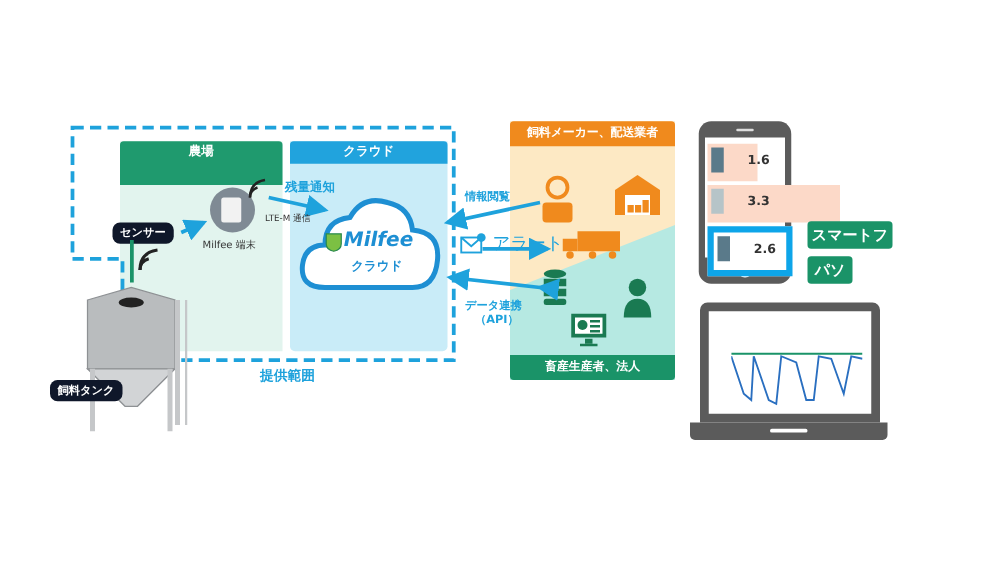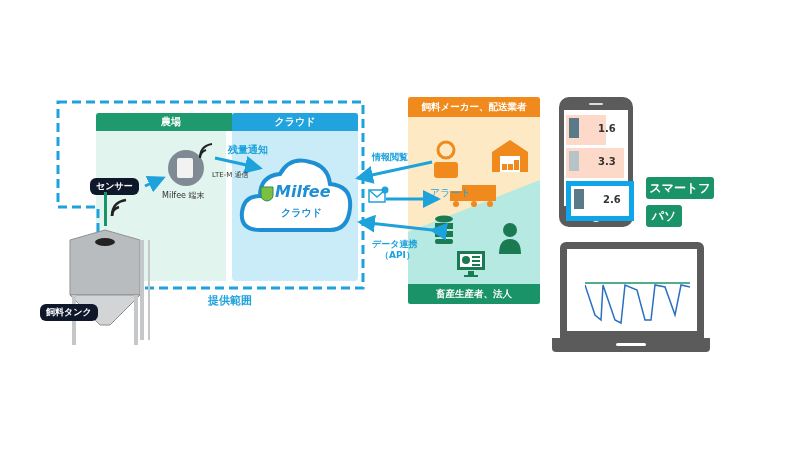--- a/index.html
+++ b/index.html
@@ -1,21 +1,21 @@
 <!DOCTYPE html>
 <html><head>
 <meta charset="utf-8">
 <style>
   html, body { margin:0; padding:0; background:#ffffff; }
   body { width:800px; height:450px; position:relative; overflow:hidden;
          font-family:"DejaVu Sans", sans-serif; }
   .abs { position:absolute; }
   .panel-farm { left:96px; top:113px; width:130px; height:168px; background:#e2f4ee; }
-  .panel-farm-head { left:96px; top:113px; width:130px; height:18px; background:#1f9a6e;
-    color:#fff; font-size:10px; font-weight:bold; text-align:center; line-height:18px; border-radius:3px 3px 0 0;padding-left:10px; }
+  .panel-farm-head { left:96px; top:113px; width:130px; height:35px; background:#1f9a6e;
+    color:#fff; font-size:10px; font-weight:bold; text-align:center; line-height:18px; border-radius:3px 3px 0 0; }
   .panel-cloud { left:232px; top:113px; width:126px; height:168px; background:#c9ecf8; border-radius:0 0 4px 4px;}
   .panel-cloud-head { left:232px; top:113px; width:126px; height:18px; background:#21a3dd;
     color:#fff; font-size:10px; font-weight:bold; text-align:center; line-height:18px; border-radius:3px 3px 0 0; }
   .label-blue { color:#1ea2dc; font-weight:bold; font-size:10px; }
   .small-dark { color:#333; font-size:8px; }
   .green-tag { background:#0f172a; color:#fff; font-size:9px; font-weight:bold;
     border-radius:6px; padding:2px 6px; white-space:nowrap;text-align:right; }
   .orange-panel { left:408px; top:97px; width:132px; height:204px; background:#fde9c4; }
   .orange-head { left:408px; top:97px; width:132px; height:20px; background:#f08a1d; color:#fff;
     font-size:9.5px; font-weight:bold; text-align:center; line-height:20px; border-radius:3px 3px 0 0;}
@@ -94,21 +94,21 @@
   <line x1="145" y1="186" x2="163" y2="178" stroke="#1ea2dc" stroke-width="3" marker-end="url(#ah)"></line>
   <line x1="215" y1="158" x2="260" y2="168" stroke="#1ea2dc" stroke-width="3" marker-end="url(#ah)"></line>
   <line x1="432" y1="162" x2="358" y2="178" stroke="#1ea2dc" stroke-width="3" marker-end="url(#ah)"></line>
   <line x1="386" y1="199" x2="438" y2="199" stroke="#1ea2dc" stroke-width="3" marker-end="url(#ah)"></line>
   <line x1="432" y1="230" x2="360" y2="222" stroke="#1ea2dc" stroke-width="3" marker-end="url(#ah)" marker-start="url(#ah)"></line>
 </svg>
 
 <div class="abs label-blue" style="left:228px;top:143px;">残量通知</div>
 <div class="abs small-dark" style="left:212px;top:170px;font-size:7px;">LTE-M 通信</div>
 <div class="abs label-blue" style="left:372px;top:151px;font-size:9px;">情報閲覧</div>
-<div class="abs label-blue" style="left:394px;top:186px;font-size:10px;font-weight:normal;margin-left:36px;">アラート</div>
+<div class="abs label-blue" style="left:394px;top:186px;font-size:14px;font-weight:normal;">アラート</div>
 <div class="abs label-blue" style="left:372px;top:238px;font-size:9px;">データ連携</div>
 <div class="abs label-blue" style="left:380px;top:249px;font-size:9px;">（API）</div>
 <svg class="abs" style="left:368px;top:186px" width="22" height="18">
   <rect x="1" y="4" width="16" height="12" fill="#fff" stroke="#1ea2dc" stroke-width="1.5"></rect>
   <path d="M1,4 L9,11 L17,4" fill="none" stroke="#1ea2dc" stroke-width="1.5"></path>
   <circle cx="17" cy="4" r="3.5" fill="#1ea2dc"></circle>
 </svg>
 
 <svg class="abs" style="left:238px;top:150px" width="120" height="90">
   <path d="M22,80 Q2,80 4,62 Q6,46 22,46 Q22,26 42,24 Q52,6 72,12 Q90,16 92,34 Q114,36 112,58 Q110,80 92,80 Z" fill="#fff" stroke="#1e8fd3" stroke-width="4"></path>
@@ -147,21 +147,21 @@
 
 <div class="abs" style="left:559px;top:97px;width:74px;height:130px;background:#5b5b5b;border-radius:10px;">
   <div style="position:absolute;left:30px;top:6px;width:14px;height:2px;background:#ddd;border-radius:1px;"></div>
   <div style="position:absolute;left:5px;top:13px;width:64px;height:96px;background:#fff;"></div>
   <div style="position:absolute;left:31px;top:113px;width:12px;height:12px;background:#fff;border-radius:50%;"></div>
 </div>
 <div class="abs" style="left:566px;top:115px;width:40px;height:30px;background:#fcd9c8;">
   <div style="position:absolute;left:3px;top:3px;width:10px;height:20px;background:#5a7a8a;"></div>
   <div style="position:absolute;left:32px;top:8px;font-size:10px;font-weight:bold;color:#333;">1.6</div>
 </div>
-<div class="abs" style="left:566px;top:148px;width:58px;height:30px;background:#fcd9c8;">
+<div class="abs" style="left:566px;top:148px;width:58px;height:30px;background:#fcd9c8;padding-left:48px;">
   <div style="position:absolute;left:3px;top:3px;width:10px;height:20px;background:#b6c4c8;"></div>
   <div style="position:absolute;left:32px;top:8px;font-size:10px;font-weight:bold;color:#333;">3.3</div>
 </div>
 <div class="abs" style="left:566px;top:181px;width:58px;height:30px;background:#fff;border:5px solid #0ea5e9;">
   <div style="position:absolute;left:3px;top:3px;width:10px;height:20px;background:#5a7a8a;"></div>
   <div style="position:absolute;left:32px;top:8px;font-size:10px;font-weight:bold;color:#333;">2.6</div>
 </div>
 
 <div class="abs device-tag" style="left:646px;top:177px;width:68px;">スマートフォン</div>
 <div class="abs device-tag" style="left:646px;top:205px;width:36px;">パソコン</div>

